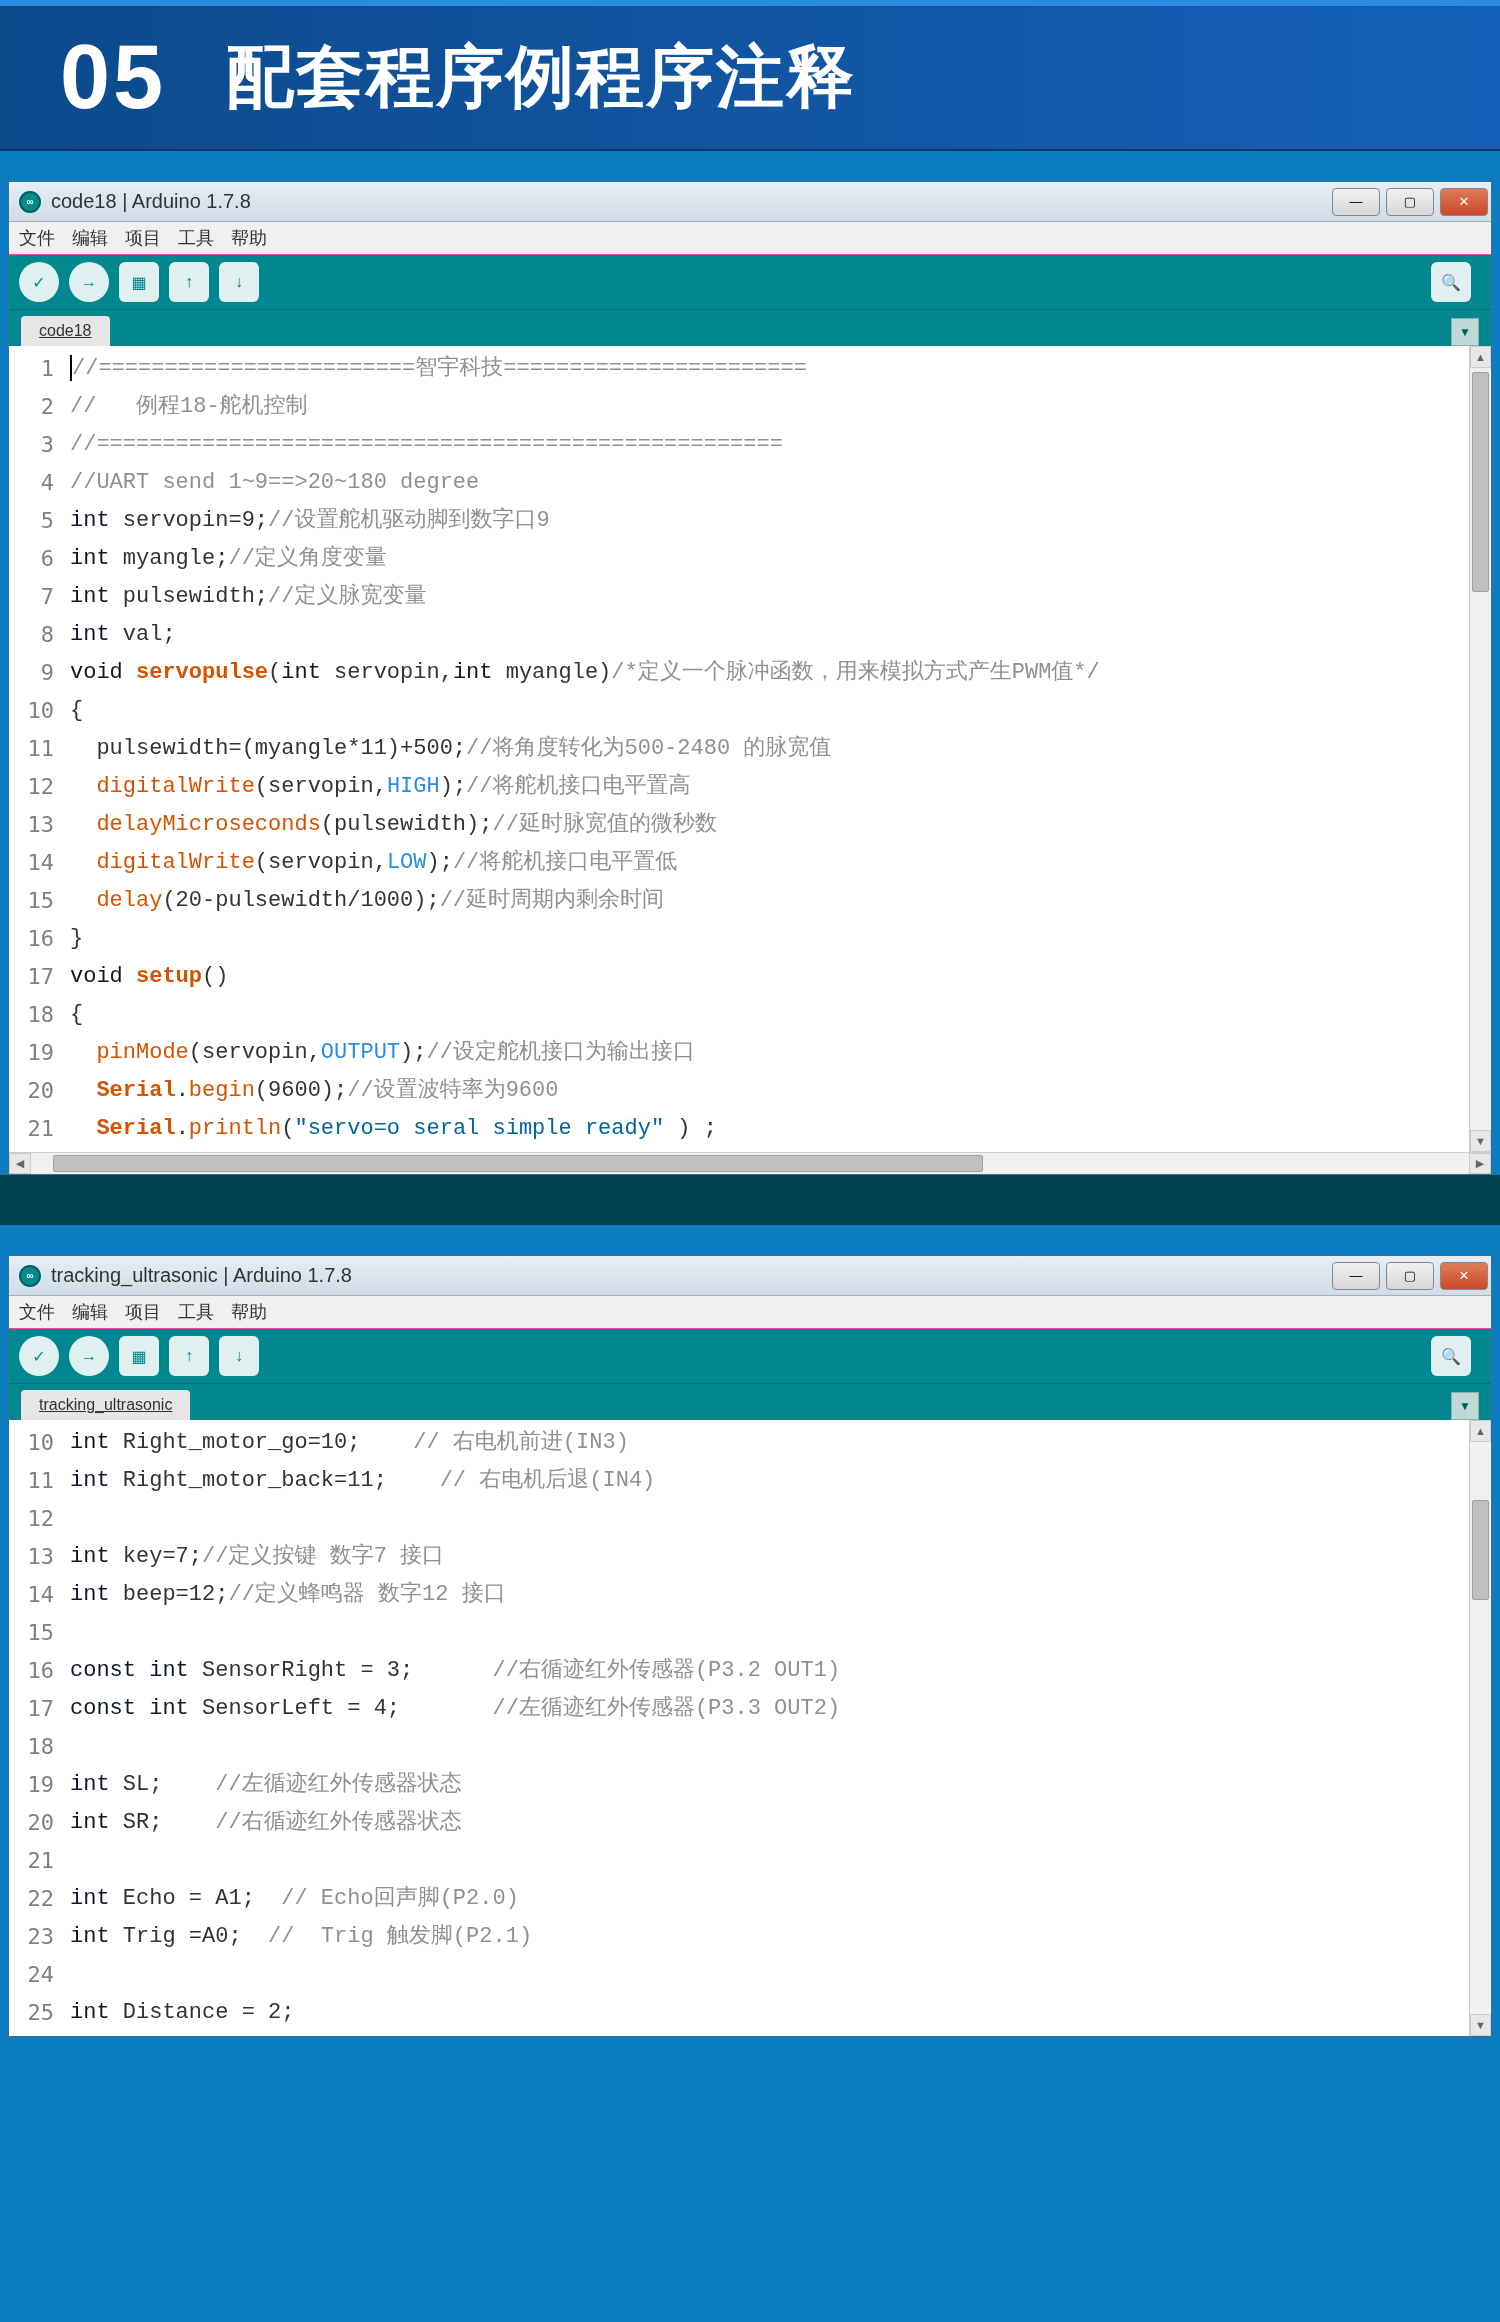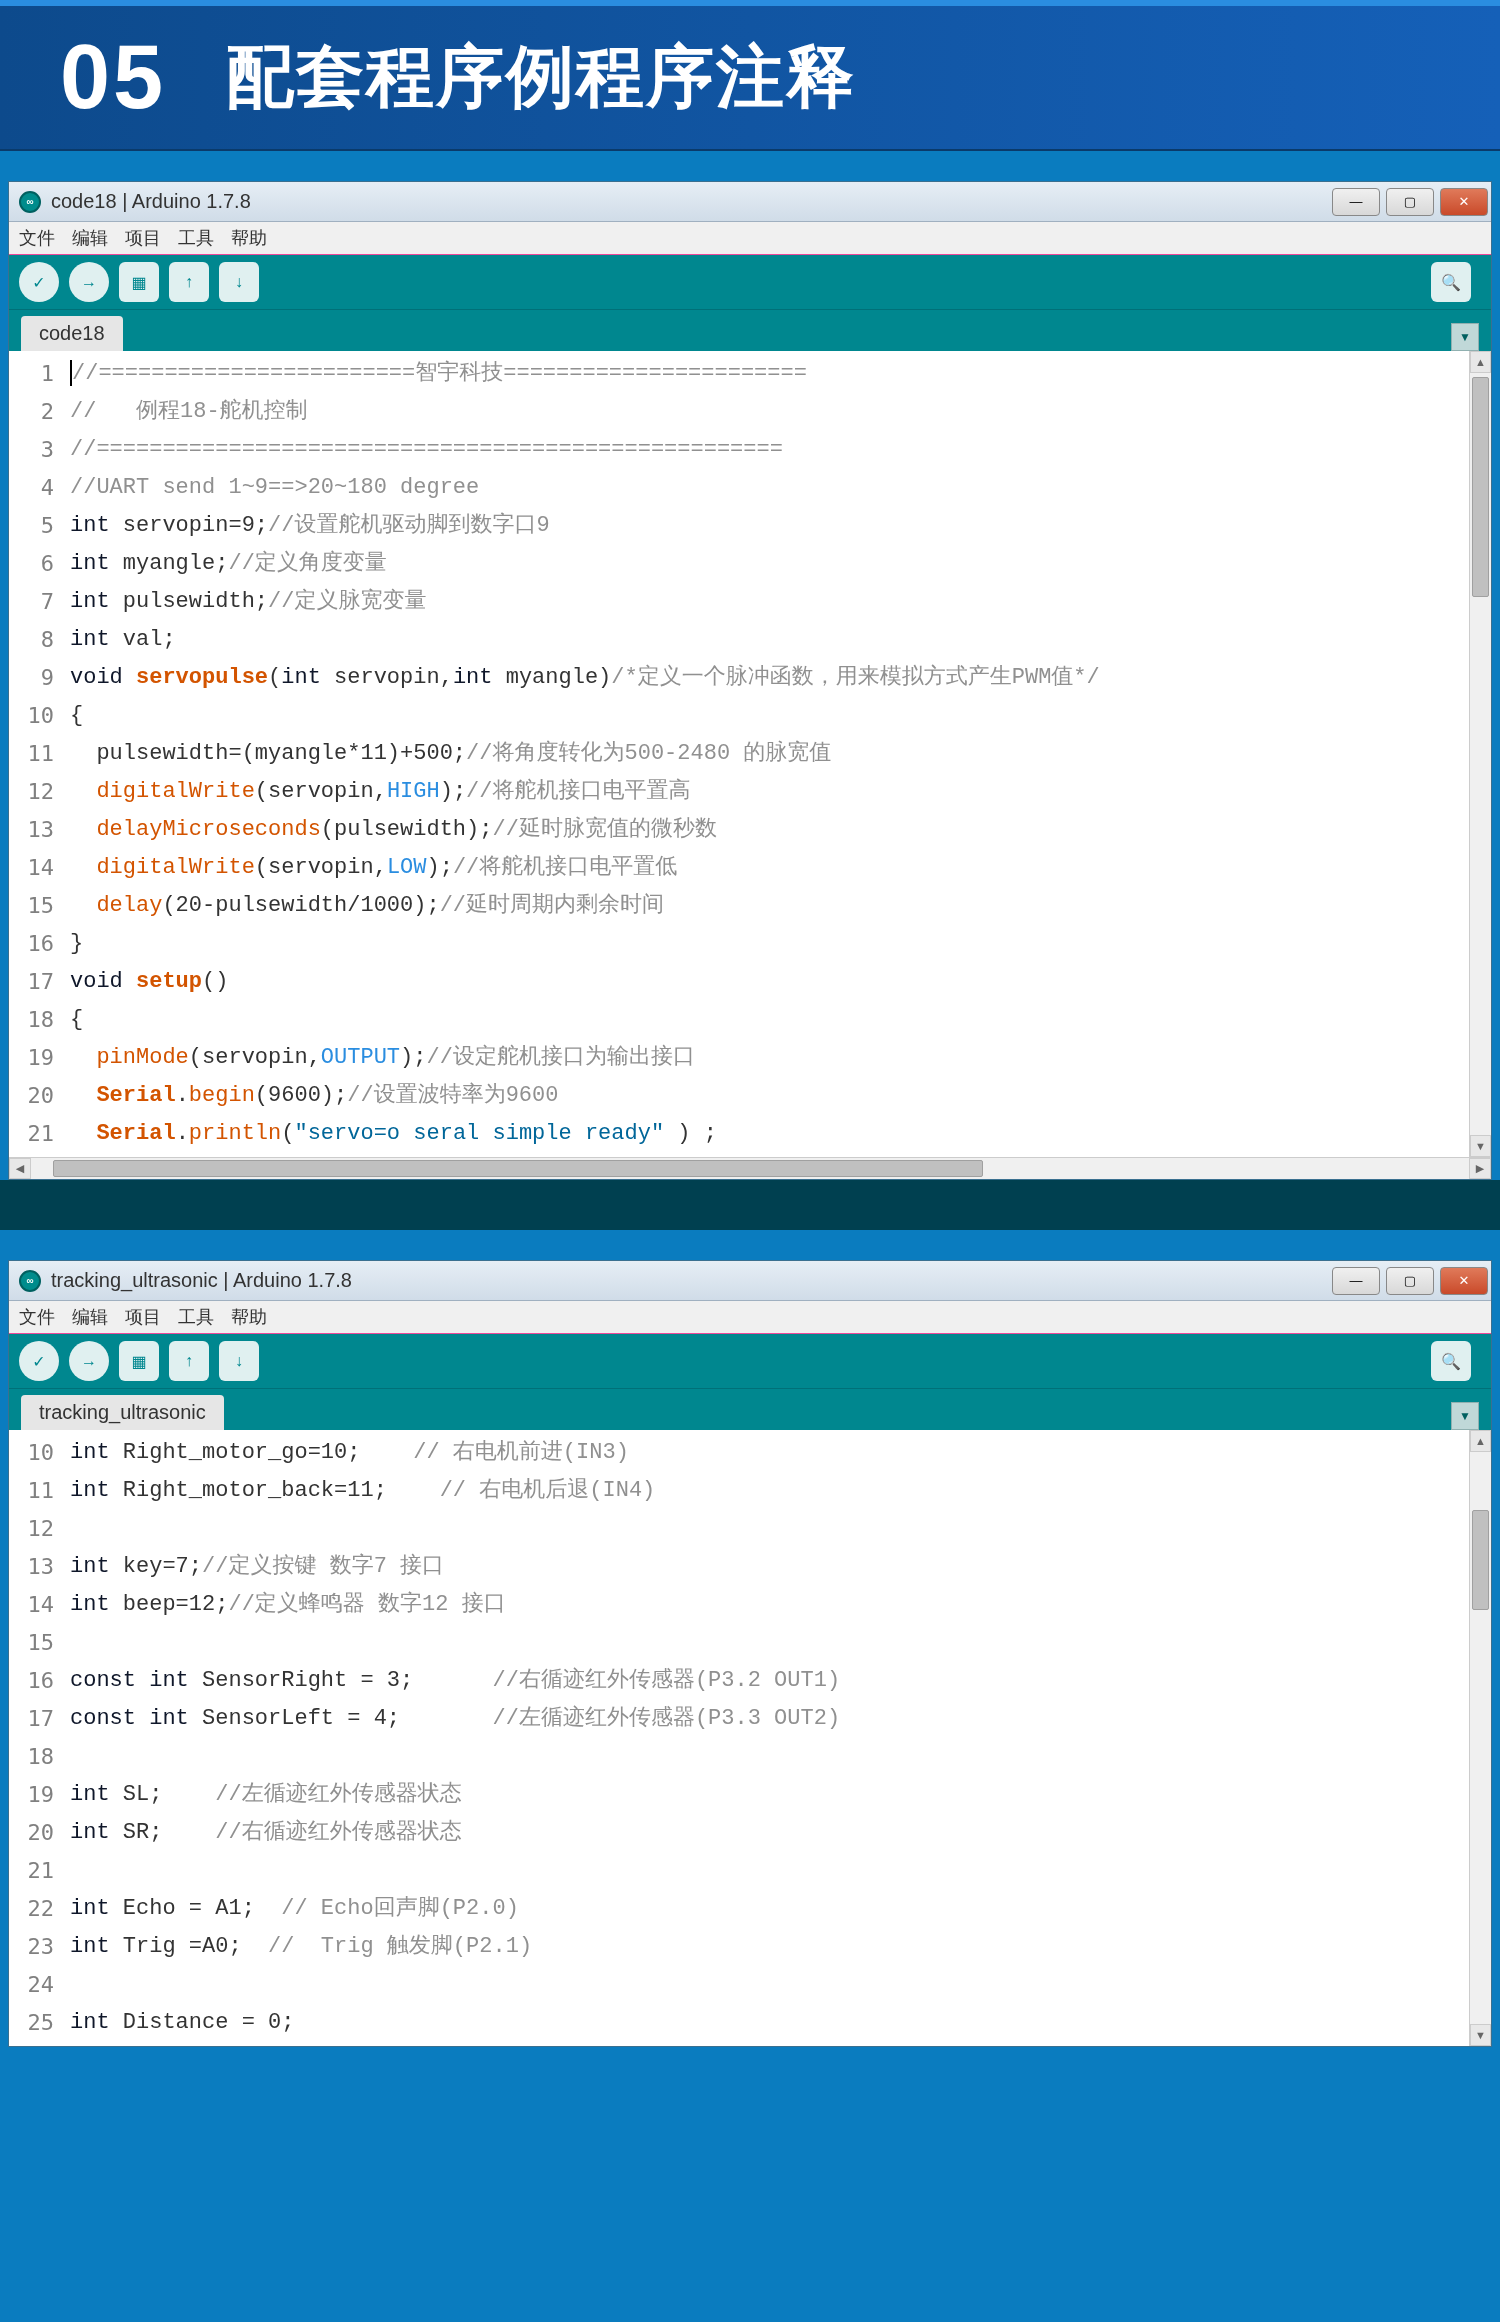--- a/index.html
+++ b/index.html
@@ -92,25 +92,26 @@
 .tabbar {
   background: #00878f;
   border-top: 1px solid #007078;
   display: flex;
   align-items: flex-end;
   padding: 0 12px;
 }
 .tab {
   background: #e6e6e6;
   padding: 6px 18px;
-  font-size: 20px;
+  font-size: 16px;
   color: #333;
   border-top-left-radius: 4px;
   border-top-right-radius: 4px;
   margin-top: 6px;
+  text-decoration: underline;
 }
 .tab-dropdown {
   width: 28px; height: 28px;
   background: #c0d8d8;
   border: 1px solid #90b0b0;
   margin-left: auto;
   display:flex; align-items:center; justify-content:center;
   font-size: 12px; color:#006060;
 }
 .editor {
@@ -384,21 +385,21 @@
         <div class="line"></div>
         <div class="line"><span class="tok-key">const</span><span class="tok-text"> </span><span class="tok-key">int</span><span class="tok-text"> SensorRight = 3;      </span><span class="tok-comment">//右循迹红外传感器(P3.2 OUT1)</span></div>
         <div class="line"><span class="tok-key">const</span><span class="tok-text"> </span><span class="tok-key">int</span><span class="tok-text"> SensorLeft = 4;       </span><span class="tok-comment">//左循迹红外传感器(P3.3 OUT2)</span></div>
         <div class="line"></div>
         <div class="line"><span class="tok-key">int</span><span class="tok-text"> SL;    </span><span class="tok-comment">//左循迹红外传感器状态</span></div>
         <div class="line"><span class="tok-key">int</span><span class="tok-text"> SR;    </span><span class="tok-comment">//右循迹红外传感器状态</span></div>
         <div class="line"></div>
         <div class="line"><span class="tok-key">int</span><span class="tok-text"> Echo = A1;  </span><span class="tok-comment">// Echo回声脚(P2.0)</span></div>
         <div class="line"><span class="tok-key">int</span><span class="tok-text"> Trig =A0;  </span><span class="tok-comment">//  Trig 触发脚(P2.1)</span></div>
         <div class="line"></div>
-        <div class="line"><span class="tok-key">int</span><span class="tok-text"> Distance = 0;</span></div>
+        <div class="line"><span class="tok-key">int</span><span class="tok-text"> Distance = 2;</span></div>
       </div>
     <div class="scrollbar-v">
       <div class="arrow">▲</div>
       <div class="thumb" style="top:80px;height:100px"></div>
       <div class="arrow" style="position:absolute;bottom:0;left:0;right:0">▼</div>
     </div>
   </div>
 </div>
 
 </body></html>

